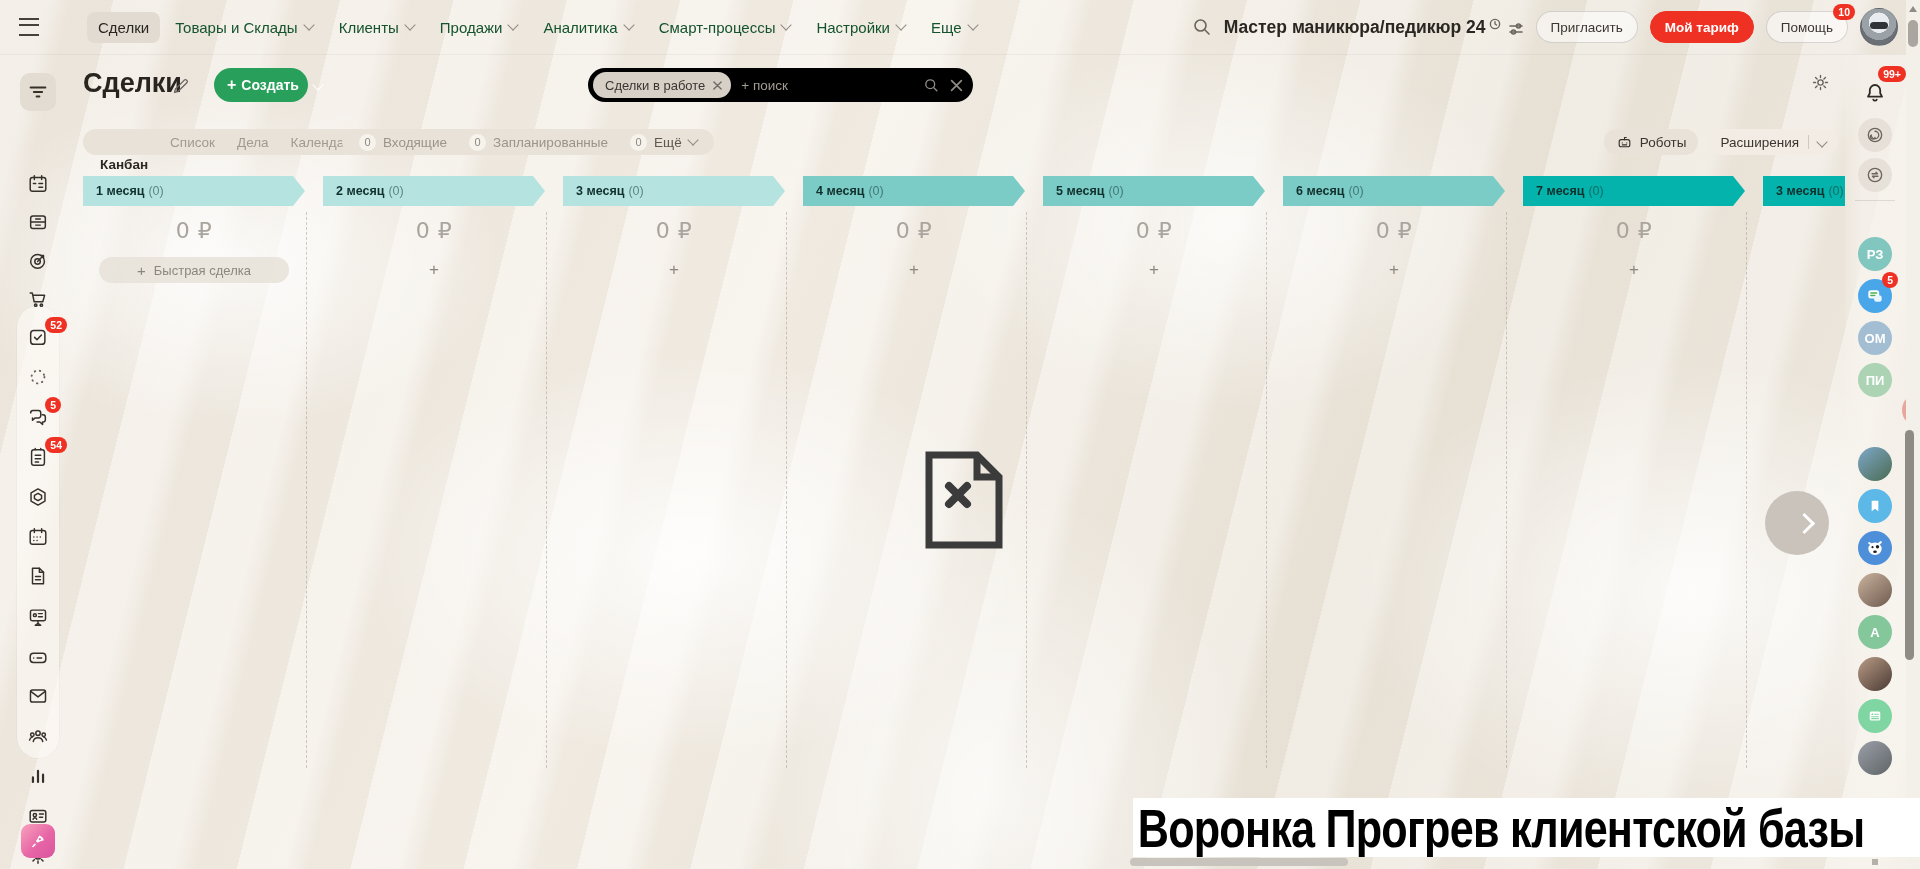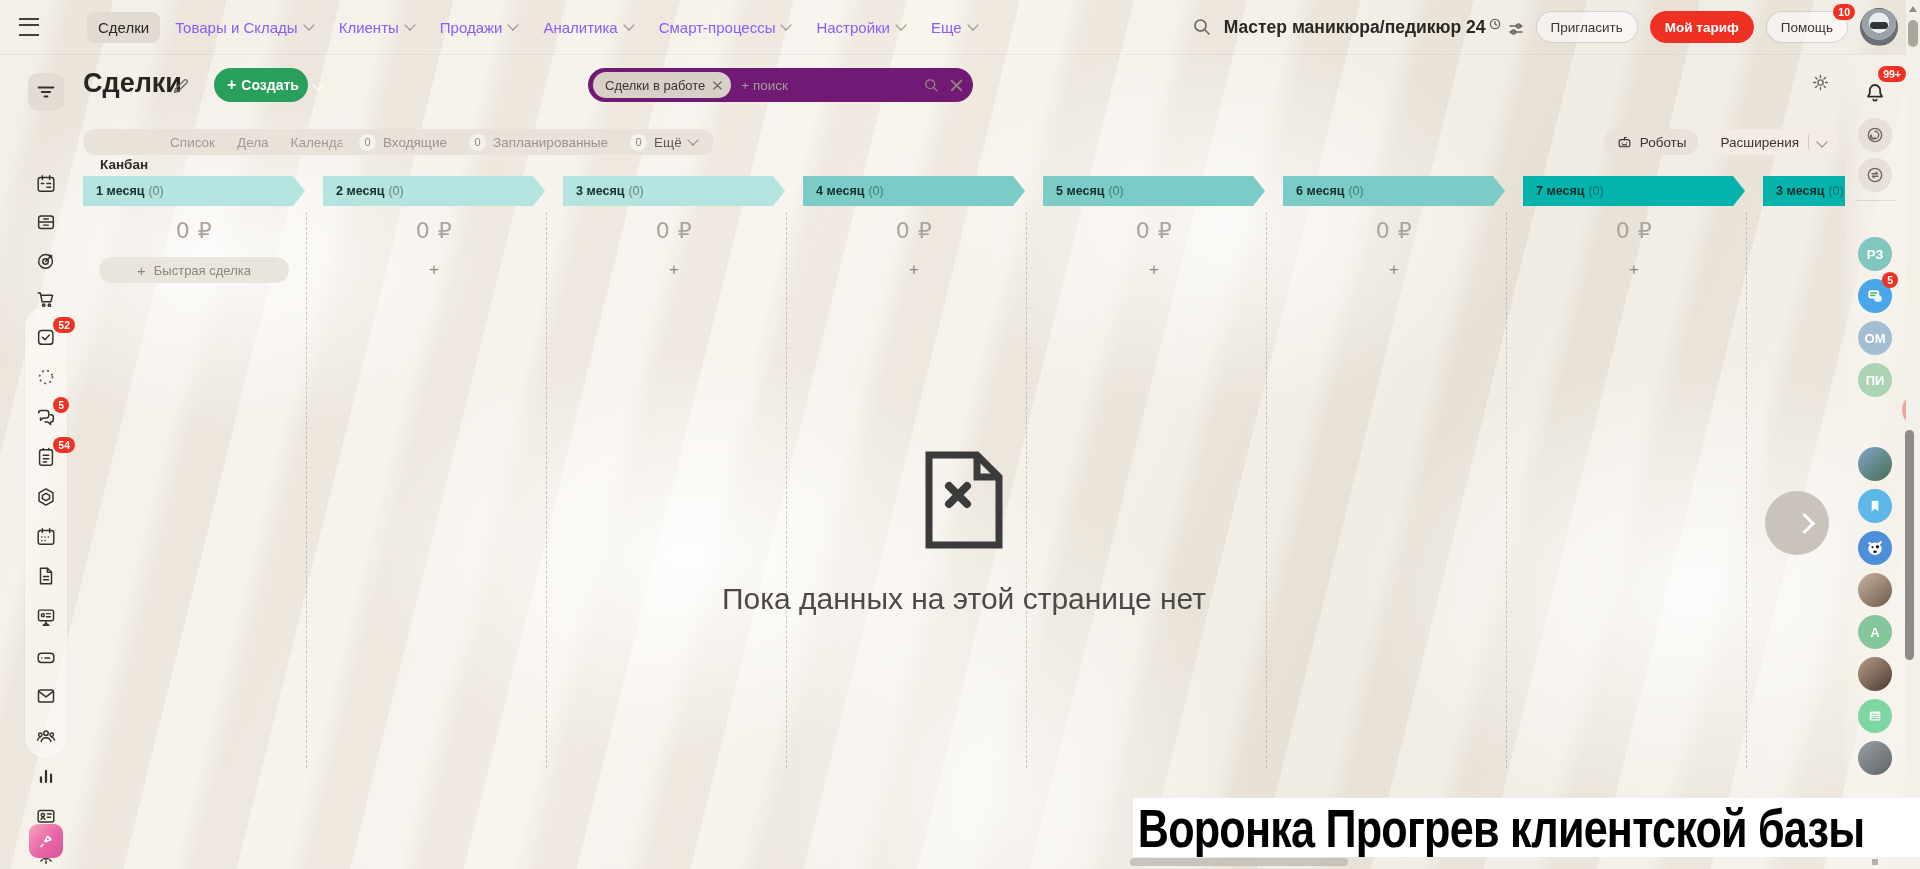--- a/index.html
+++ b/index.html
@@ -27,53 +27,53 @@
   .badge{position:absolute;background:#ef3124;color:#fff;font-size:10.5px;font-weight:bold;
     border-radius:9px;padding:1.5px 5px;line-height:1.2;z-index:5;}
 
   
   .topbar{position:absolute;left:0;top:0;width:1920px;height:54px;z-index:20;
     display:flex;align-items:center;border-bottom:1px solid rgba(0,0,0,.045);}
   .burger{width:20px;height:14px;margin:0 0 0 19px;border-top:2px solid #46413b;
     border-bottom:2px solid #46413b;position:relative;cursor:pointer;}
   .burger::after{content:"";position:absolute;left:0;top:4px;width:100%;height:2px;background:#46413b;}
   .nav{display:flex;align-items:center;margin-left:48px;gap:4px;}
-  .nav-item{padding:7px 11px;font-size:15px;color:#8b5cf6;border-radius:8px;display:flex;align-items:center;cursor:pointer;white-space:nowrap;}
+  .nav-item{padding:7px 11px;font-size:15px;color:#14532d;border-radius:8px;display:flex;align-items:center;cursor:pointer;white-space:nowrap;}
   .nav-item.active{background:#e2dbd2;color:#2a2622;}
   .top-right{margin-left:auto;display:flex;align-items:center;padding-right:22px;gap:12px;}
   .account-title{font-size:17.5px;font-weight:bold;color:#2a2622;white-space:nowrap;display:flex;align-items:flex-start;}
   .pillbtn{height:30px;border-radius:16px;display:flex;align-items:center;padding:0 14px;
     font-size:13.5px;color:#3b3631;background:rgba(255,255,255,.55);border:1px solid rgba(0,0,0,.14);cursor:pointer;position:relative;}
   .pillbtn.red{background:#ef3124;border-color:#ef3124;color:#fff;font-weight:bold;}
   .avatar-top{width:36px;height:36px;border-radius:50%;cursor:pointer;
     background:radial-gradient(circle at 50% 38%,#e8ecef 0 35%,#9aa2a8 36% 60%,#6a7076 61%);
     border:1px solid rgba(0,0,0,.1);position:relative;overflow:hidden;}
   .avatar-top::after{content:"";position:absolute;left:9px;top:13px;width:18px;height:7px;border-radius:4px;background:#2e3razz4;background:#2e3438;}
 
   
-  .leftbar{position:absolute;left:15px;top:54px;width:62px;height:815px;z-index:15;}
+  .leftbar{position:absolute;left:7px;top:54px;width:62px;height:815px;z-index:15;}
   .lgroup{position:absolute;left:10px;top:252px;width:42px;height:452px;border-radius:21px;
     background:rgba(252,249,244,.65);box-shadow:0 0 0 1px rgba(0,0,0,.02);}
   .lit{position:absolute;left:20px;width:22px;height:22px;cursor:pointer;}
   .lit-activebox{position:absolute;left:13px;top:19px;width:36px;height:38px;background:#e3dcd3;border-radius:10px;}
   .rocketbox{position:absolute;left:14px;top:770px;width:34px;height:34px;border-radius:9px;cursor:pointer;
     background:linear-gradient(135deg,#f7a3bd 0%,#e766a6 55%,#d9549f 100%);display:flex;align-items:center;justify-content:center;}
 
   
   .hrow{position:absolute;left:0;top:62px;width:1920px;height:48px;z-index:10;}
   .page-title{position:absolute;left:83px;top:6px;font-size:27px;font-weight:bold;color:#282420;}
   .pencil{position:absolute;left:172px;top:16px;cursor:pointer;}
   .create-btn{position:absolute;left:214px;top:6px;width:94px;height:34px;background:#28a05b;border-radius:17px;
     display:flex;align-items:center;color:#fff;font-size:14px;font-weight:bold;cursor:pointer;}
   .create-btn .plus{font-size:16px;font-weight:bold;margin:0 5px 1px 13px;}
   .create-btn .div{width:1px;height:18px;background:rgba(255,255,255,.38);margin:0 8px 0 7px;}
   .create-btn .chev{border-color:#fff;margin:0 0 0 0;}
   .pipeline{position:absolute;left:352px;top:6px;height:34px;background:#eae3da;border-radius:17px;
     display:flex;align-items:center;padding:0 14px 0 12px;font-size:14.5px;font-weight:bold;color:#332f2a;cursor:pointer;}
-  .searchbox{position:absolute;left:588px;top:6px;width:370px;height:34px;background:#701a75;border-radius:17px;
+  .searchbox{position:absolute;left:588px;top:6px;width:370px;height:34px;background:#000000;border-radius:17px;
     display:flex;align-items:center;padding:0 10px 0 5px;}
   .chip{height:26px;background:#d7d0c7;border-radius:13px;display:flex;align-items:center;
     padding:0 9px 0 12px;font-size:13px;color:#3a3531;margin-right:10px;cursor:pointer;}
   .search-ph{font-size:13.5px;color:#a39d95;flex:1;cursor:text;}
   .gearbtn{position:absolute;left:1810px;top:10px;cursor:pointer;}
 
   
   .vrow{position:absolute;left:0;top:129px;width:1920px;height:28px;z-index:10;font-size:13.5px;}
   .vgroup{position:absolute;height:26px;background:#e9e2d9;border-radius:13px;display:flex;align-items:center;padding:0 6px;}
   .vtab{padding:0 11px;color:#a09a92;cursor:pointer;}
@@ -513,21 +513,20 @@
   </div>
     </div>
   <div class="empty">
     <div class="empty-ic">
       <svg width="84" height="104" viewBox="0 0 84 104">
         <path d="M7 7h48l22 22v68H7z" fill="none" stroke="#3b3b3b" stroke-width="7" stroke-linejoin="miter"></path>
         <path d="M55 7v22h22" fill="none" stroke="#3b3b3b" stroke-width="7"></path>
         <path d="M27 38l18 18M45 38L27 56" stroke="#3b3b3b" stroke-width="8" stroke-linecap="round"></path>
       </svg>
     </div>
-    <div class="empty-tx">Пока данных на этой странице нет</div>
   </div>
 </div>
 
 <div class="rightbar">
   <div class="rit" style="top:20px">
     <svg width="24" height="24" viewBox="0 0 24 24">
         <path d="M12 4a5.2 5.2 0 015.2 5.2v3.1L19 15.6H5l1.8-3.3V9.2A5.2 5.2 0 0112 4z" fill="none" stroke="#2e2a25" stroke-width="1.8" stroke-linejoin="round"></path>
         <path d="M10.3 18.6a1.9 1.9 0 003.4 0" fill="none" stroke="#2e2a25" stroke-width="1.8" stroke-linecap="round"></path>
       </svg>
     <span class="badge" style="right:-12px;top:-8px">99+</span>

